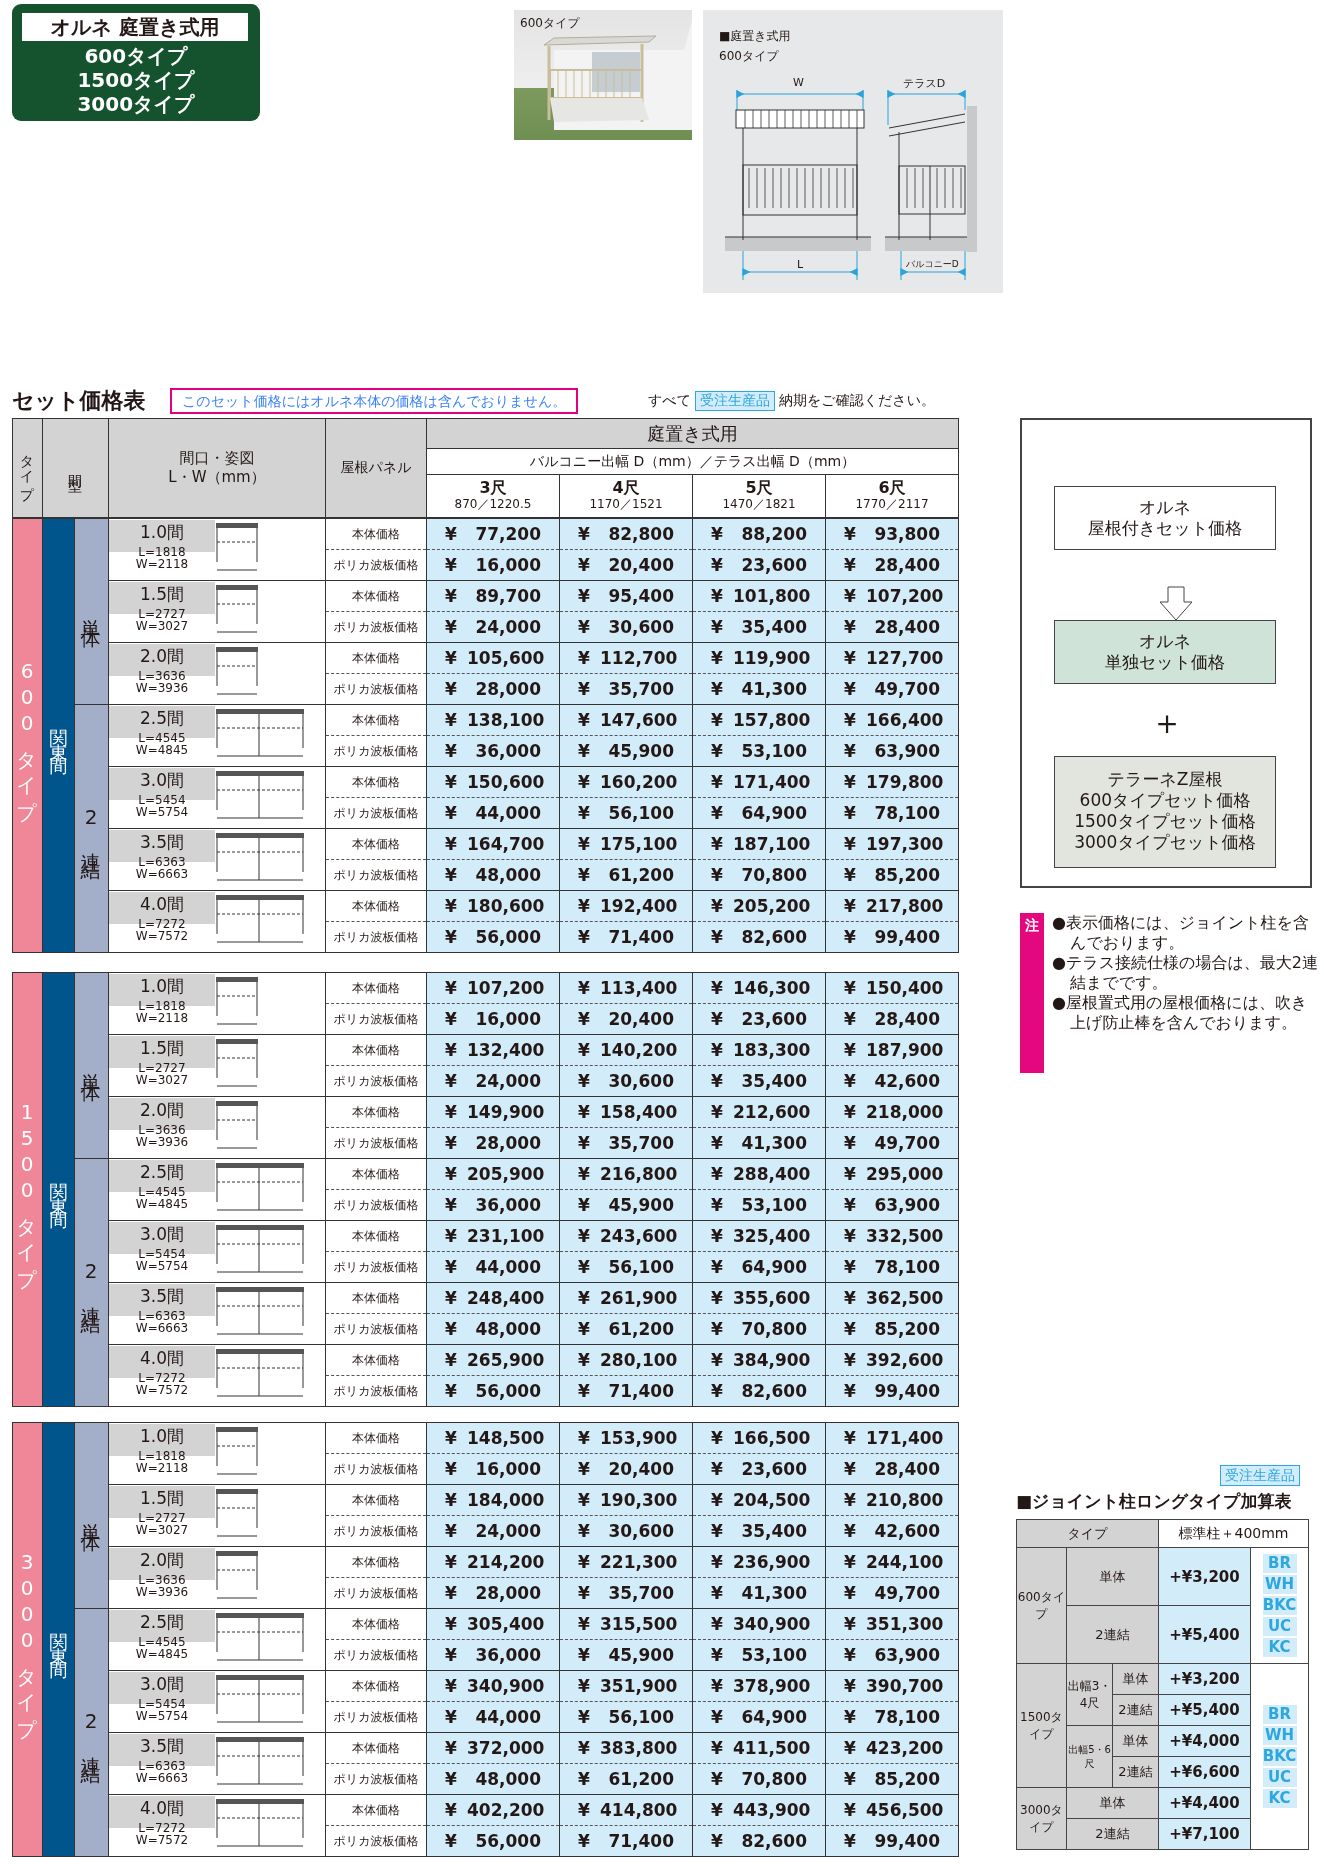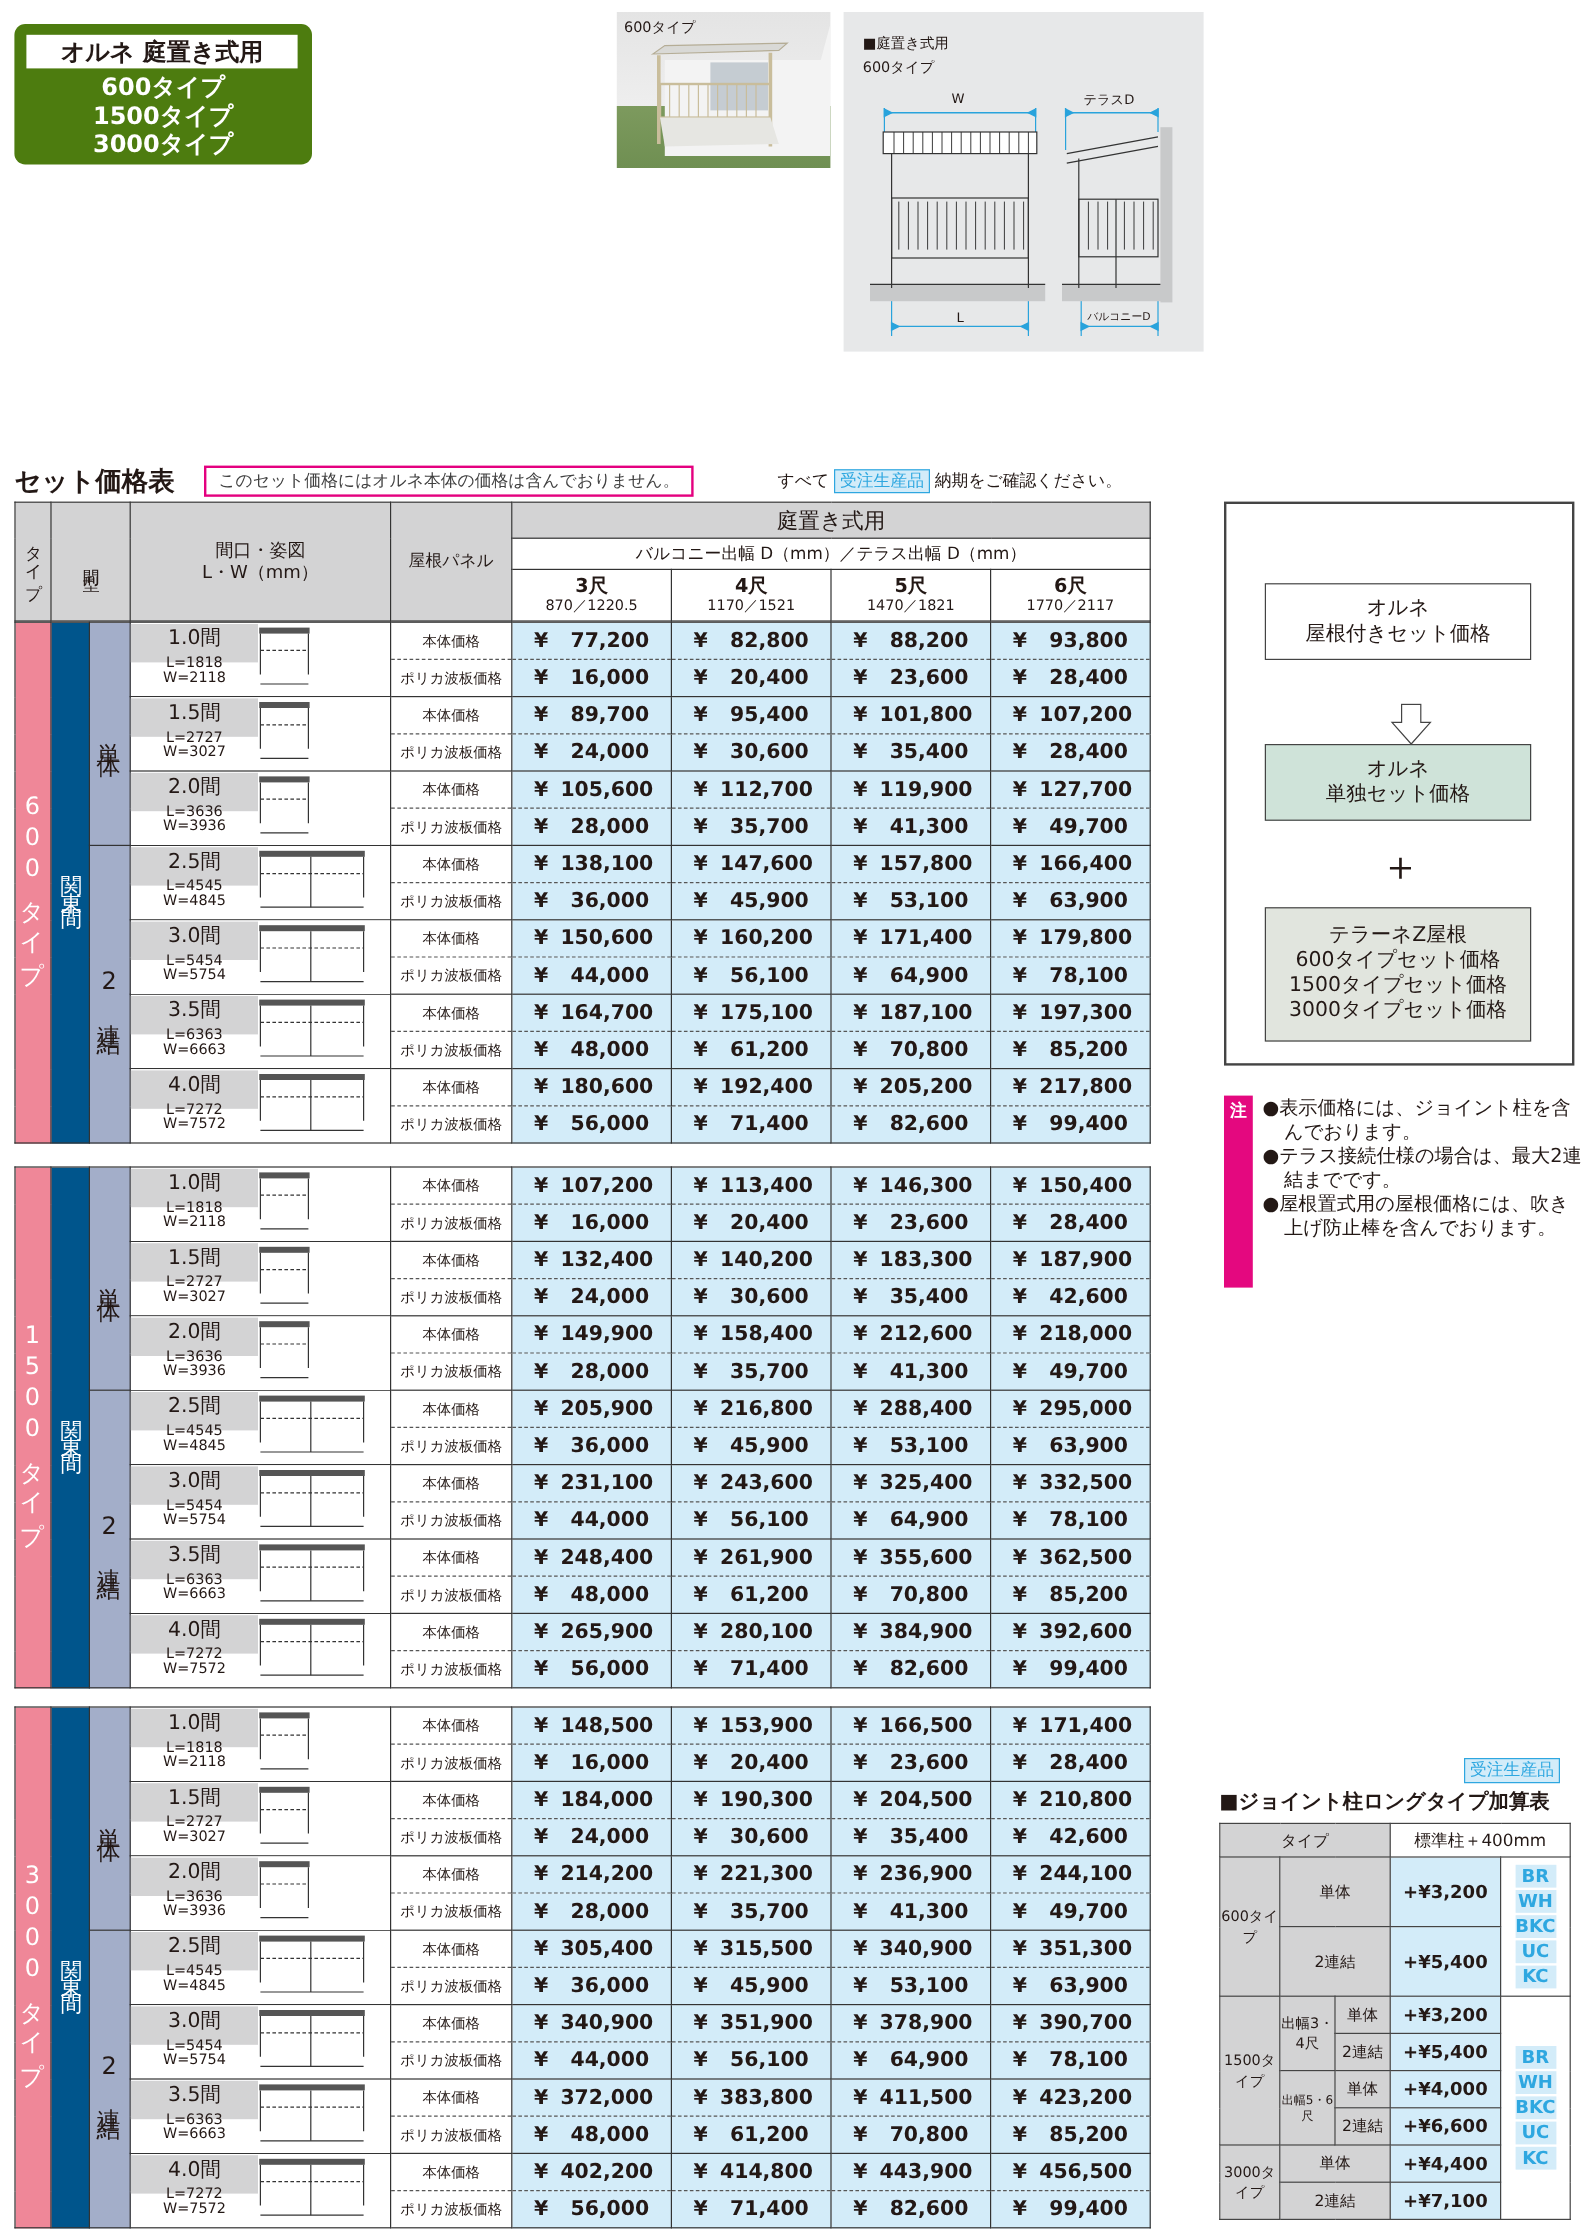--- a/index.html
+++ b/index.html
@@ -1,31 +1,31 @@
 <!DOCTYPE html>
 <html><head>
 <meta charset="utf-8">
 <style>
   html,body{margin:0;padding:0;background:#fff;}
   body{width:1324px;height:1864px;position:relative;overflow:hidden;font-family:"DejaVu Sans","Liberation Sans",sans-serif;color:#231815;}
   .abs{position:absolute;}
   
-  .badge{left:12px;top:20px;width:248px;height:117px;background:#4d7c0f;border-radius:9px;}
+  .badge{left:12px;top:4px;width:248px;height:117px;background:#14532d;border-radius:9px;}
   .badge-title{position:absolute;left:10px;top:9px;width:226px;height:28px;background:#fff;font-weight:bold;font-size:20px;text-align:center;line-height:28px;}
   .badge-types{position:absolute;left:0;top:40px;width:248px;text-align:center;color:#fff;font-weight:bold;font-size:20px;line-height:24px;}
   
   .photo{left:514px;top:10px;width:178px;height:130px;background:linear-gradient(180deg,#e4e4e4 0%,#eeeeee 60%,#7d9a5e 60%,#6f8f52 100%);overflow:hidden;}
   .photo-label{position:absolute;left:6px;top:5px;font-size:12px;}
   .photo svg{position:absolute;left:0;top:0;}
   .diagram{left:703px;top:10px;width:300px;height:283px;background:#e7e8e9;}
   .diagram .t1{position:absolute;left:16px;top:18px;font-size:12px;}
   .diagram .t2{position:absolute;left:16px;top:38px;font-size:12px;}
   
   .sec-title{left:12px;top:386px;font-size:22px;font-weight:bold;}
-  .notice{left:170px;top:388px;border:2px solid #e4007f;color:#404040;font-size:14px;padding:1px 10px;height:20px;line-height:20px;}
+  .notice{left:170px;top:388px;border:2px solid #e4007f;color:#3b82f6;font-size:14px;padding:1px 10px;height:20px;line-height:20px;}
   .allmade{left:648px;top:391px;font-size:14px;}
   .tag-blue{display:inline-block;border:1px solid #2ea7e0;background:#d3ecf9;color:#2ea7e0;padding:0 4px;margin:0 4px;}
   
   table.main{position:absolute;left:12px;border-collapse:collapse;table-layout:fixed;font-size:13px;}
   table.main td{border:1px solid #333;padding:0;text-align:center;vertical-align:middle;}
   .hdr td{background:#d3d3d4;}
   .hdr td.white{background:#fff;margin-top:11px;}
   .colT{width:30px;} .colM1{width:32px;} .colM2{width:34px;} .colS{width:217px;} .colR{width:101px;} .colP{width:133px;}
   .type-cell{background:#ef8798 !important;color:#fff;font-size:20px;writing-mode:vertical-rl;text-orientation:upright;letter-spacing:2px;}
   .kanto-cell{background:#00558c !important;color:#fff;font-size:18px;writing-mode:vertical-rl;text-orientation:upright;letter-spacing:14px;}

